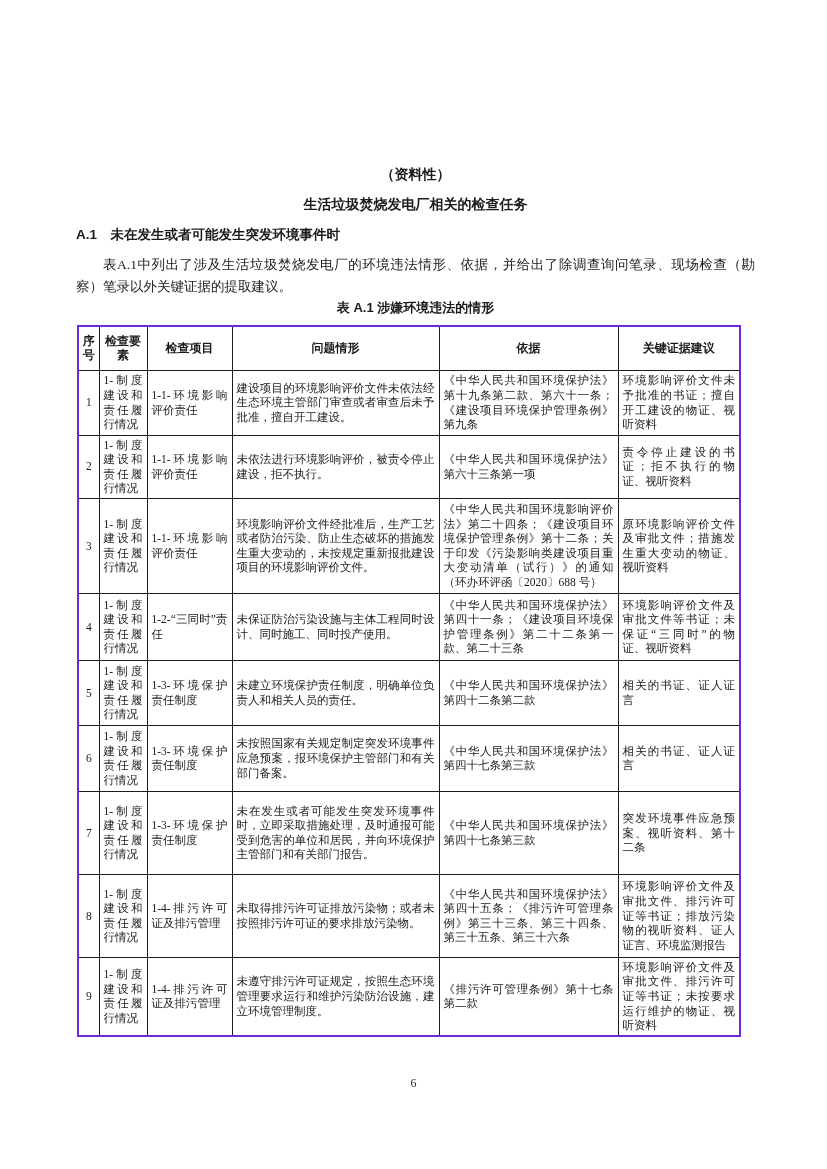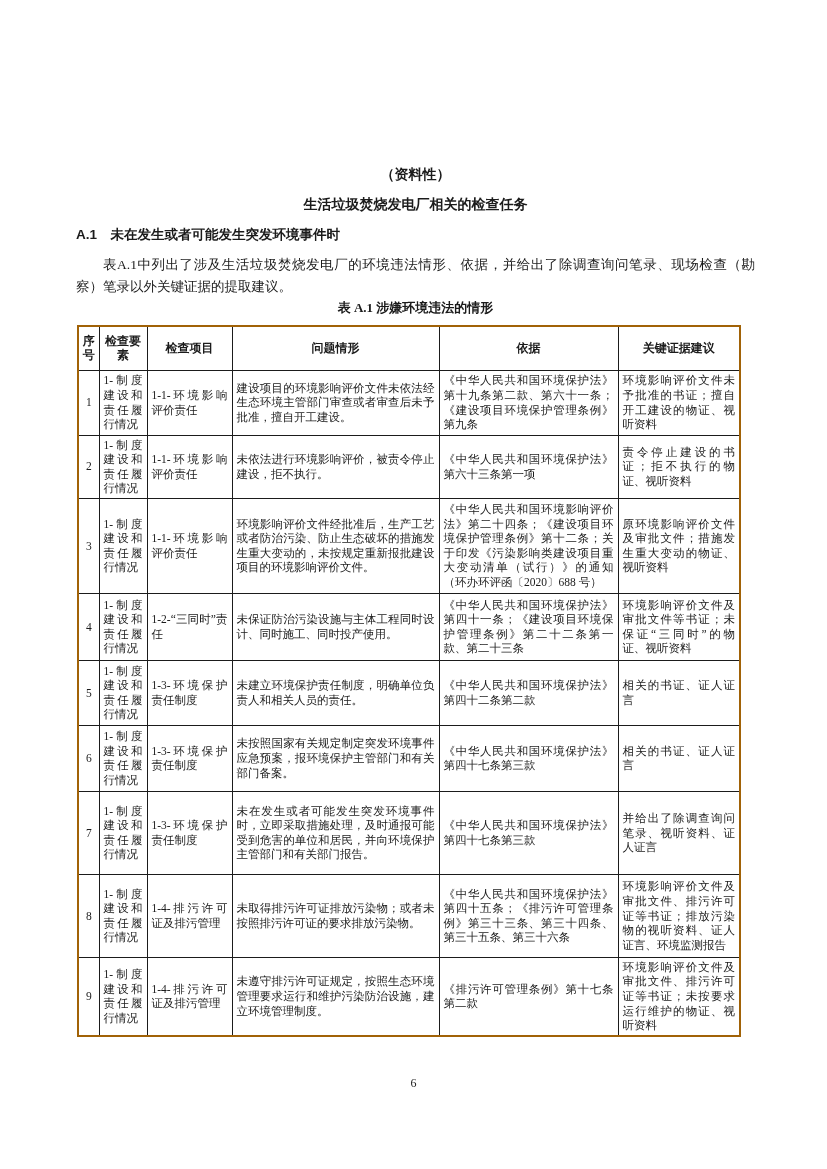--- a/index.html
+++ b/index.html
@@ -46,32 +46,32 @@
   }
   .intro{
     font-size:13.5px;
     line-height:22px;
     text-indent:2em;
     text-align:justify;
     margin:0 0 2px 0;
   }
   .table-caption{
     text-align:center;
-    font-family:Liberation Serif, serif;
+    font-family:Liberation Sans, sans-serif;
     font-weight:bold;
     font-size:13px;
     line-height:16px;
     margin:0 0 9px 0;
   }
   table.violations{
     border-collapse:collapse;
     table-layout:fixed;
     width:662px;
     margin-left:1px;
-    border:2px solid #a16207;
+    border:2px solid #6d28d9;
   }
   table.violations td,table.violations th{
     border:1px solid #1b1b1b;
     vertical-align:middle;
     padding:2px 4px;
     font-size:11.5px;
     line-height:14.6px;
     word-break:break-all;
     box-sizing:border-box;
   }
@@ -184,21 +184,21 @@
         <td class="c-just">未按照国家有关规定制定突发环境事件应急预案，报环境保护主管部门和有关部门备案。</td>
         <td class="c-just">《中华人民共和国环境保护法》第四十七条第三款</td>
         <td class="c-just">相关的书证、证人证言</td>
       </tr>
       <tr class="r7">
         <td class="c-seq">7</td>
         <td class="c-just">1-制度建设和责任履行情况</td>
         <td class="c-just">1-3-环境保护责任制度</td>
         <td class="c-just">未在发生或者可能发生突发环境事件时，立即采取措施处理，及时通报可能受到危害的单位和居民，并向环境保护主管部门和有关部门报告。</td>
         <td class="c-just">《中华人民共和国环境保护法》第四十七条第三款</td>
-        <td class="c-just">并给出了除调查询问笔录、视听资料、证人证言</td>
+        <td class="c-just">突发环境事件应急预案、视听资料、第十二条</td>
       </tr>
       <tr class="r8">
         <td class="c-seq">8</td>
         <td class="c-just">1-制度建设和责任履行情况</td>
         <td class="c-just">1-4-排污许可证及排污管理</td>
         <td class="c-just">未取得排污许可证排放污染物；或者未按照排污许可证的要求排放污染物。</td>
         <td class="c-just">《中华人民共和国环境保护法》第四十五条；《排污许可管理条例》第三十三条、第三十四条、第三十五条、第三十六条</td>
         <td class="c-just">环境影响评价文件及审批文件、排污许可证等书证；排放污染物的视听资料、证人证言、环境监测报告</td>
       </tr>
       <tr class="r9">

